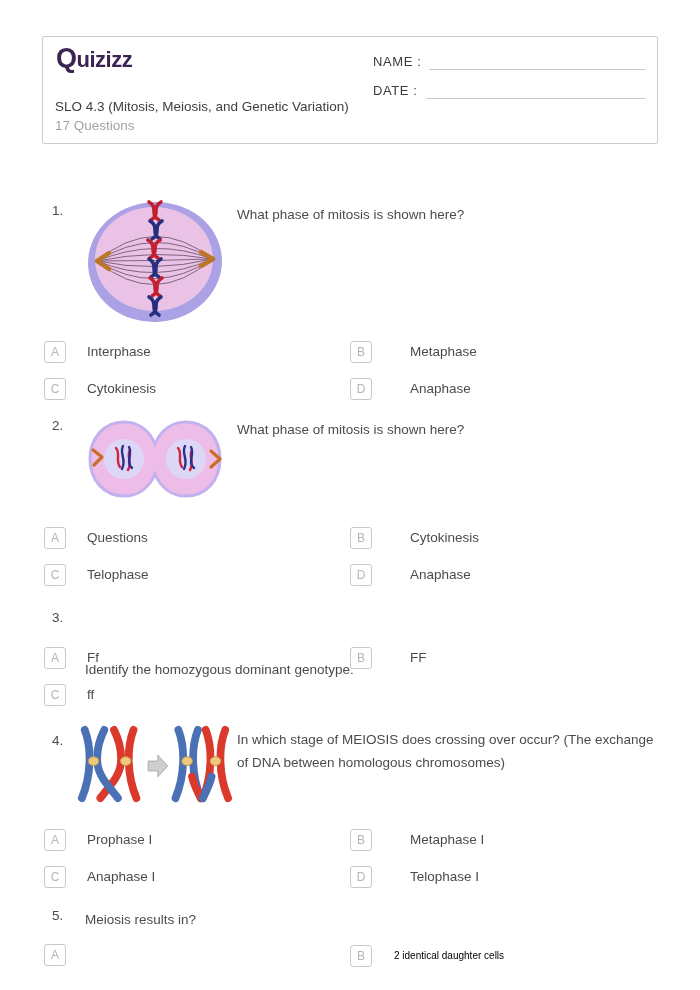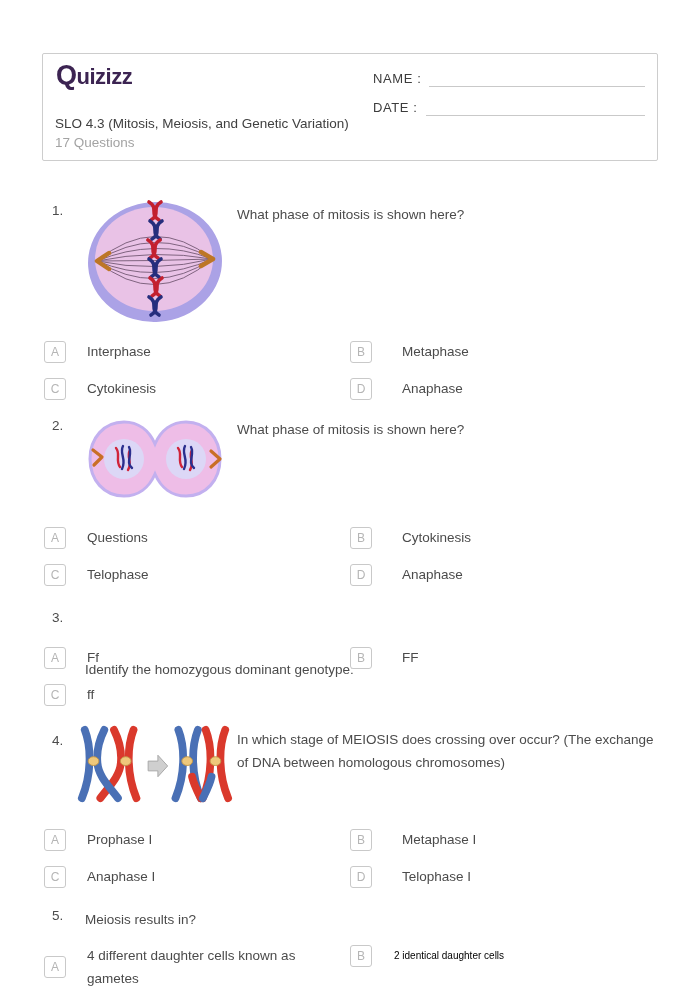--- a/index.html
+++ b/index.html
@@ -1,38 +1,38 @@
 <!DOCTYPE html>
 <html><head>
 <meta charset="utf-8">
 <style>
   html,body{margin:0;padding:0;background:#fff;}
   .page{position:relative;width:700px;height:990px;background:#ffffff;overflow:hidden;
         font-family:"Liberation Sans",sans-serif;color:#4b4b4b;}
   .abs{position:absolute;}
 
   
-  .header-box{left:42px;top:53px;width:614px;height:106px;border:1px solid #cdcdcd;border-radius:2px;background:#fff;}
+  .header-box{left:42px;top:36px;width:614px;height:106px;border:1px solid #cdcdcd;border-radius:2px;background:#fff;}
   .logo{left:13px;top:6px;font-size:22px;font-weight:800;color:#3c2452;letter-spacing:-0.5px;}
   .logo::first-letter{font-size:27px;}
   .quiz-title{left:12px;top:61px;font-size:13.5px;color:#404040;line-height:18px;width:330px;}
   .quiz-sub{left:12px;top:80px;font-size:13.5px;color:#a3a3a3;line-height:18px;}
   .fields{left:330px;top:11px;width:272px;}
   .field-row{display:flex;align-items:flex-end;height:22px;margin-bottom:7px;}
   .field-label{font-size:13px;color:#3c3c3c;letter-spacing:0.6px;padding-right:8px;line-height:16px;}
   .field-line{flex:1;height:100%;border-bottom:1px solid #c9c9c9;}
 
   
   .qnum{font-size:13.5px;color:#4b4b4b;}
   .qtext{font-size:13.5px;color:#4b4b4b;line-height:23px;}
   .opt{display:flex;align-items:center;}
   .letter-box{width:20px;height:20px;border:1px solid #c9c9c9;border-radius:3px;background:#fff;
               color:#b5b5b5;font-size:12px;display:flex;align-items:center;justify-content:center;flex:none;}
   .opt-label{margin-left:21px;font-size:13.5px;color:#4b4b4b;line-height:23px;}
-  .opt.rcol .opt-label{margin-left:30px;}
+  .opt.rcol .opt-label{margin-left:38px;}
   .lbl-narrow{width:232px;}
   .split{display:flex;}
   .split .col1{width:133px;margin-left:22px;font-size:10px;line-height:23px;color:#000000;}
   .split .col2{width:131px;margin-left:5px;font-size:13.5px;line-height:23px;color:#4b4b4b;}
 </style>
 </head>
 <body>
 
 <div class="page">
 
@@ -220,21 +220,20 @@
   <div class="abs opt rcol" style="left:350px;top:865px;">
     <div class="letter-box">D</div>
     <div class="opt-label">Telophase I</div>
   </div>
 
   <div class="abs qnum" style="left:52px;top:908px;">5.</div>
   <div class="abs qtext" style="left:85px;top:908px;width:560px;">Meiosis results in?</div>
 
   <div class="abs opt" style="left:44px;top:944px;">
     <div class="letter-box">A</div>
-    <div class="opt-label lbl-narrow">4 different daughter cells known as gametes</div>
   </div>
   <div class="abs opt rcol" style="left:350px;top:944px;">
     <div class="letter-box">B</div>
     <div class="split">
       <div class="col1">2 identical daughter cells</div>
     </div>
   </div>
 
 </div>
 

